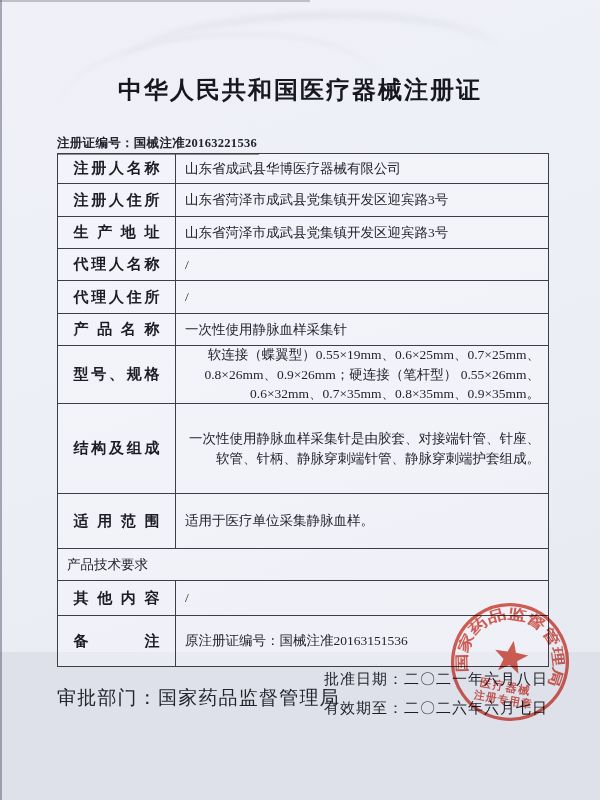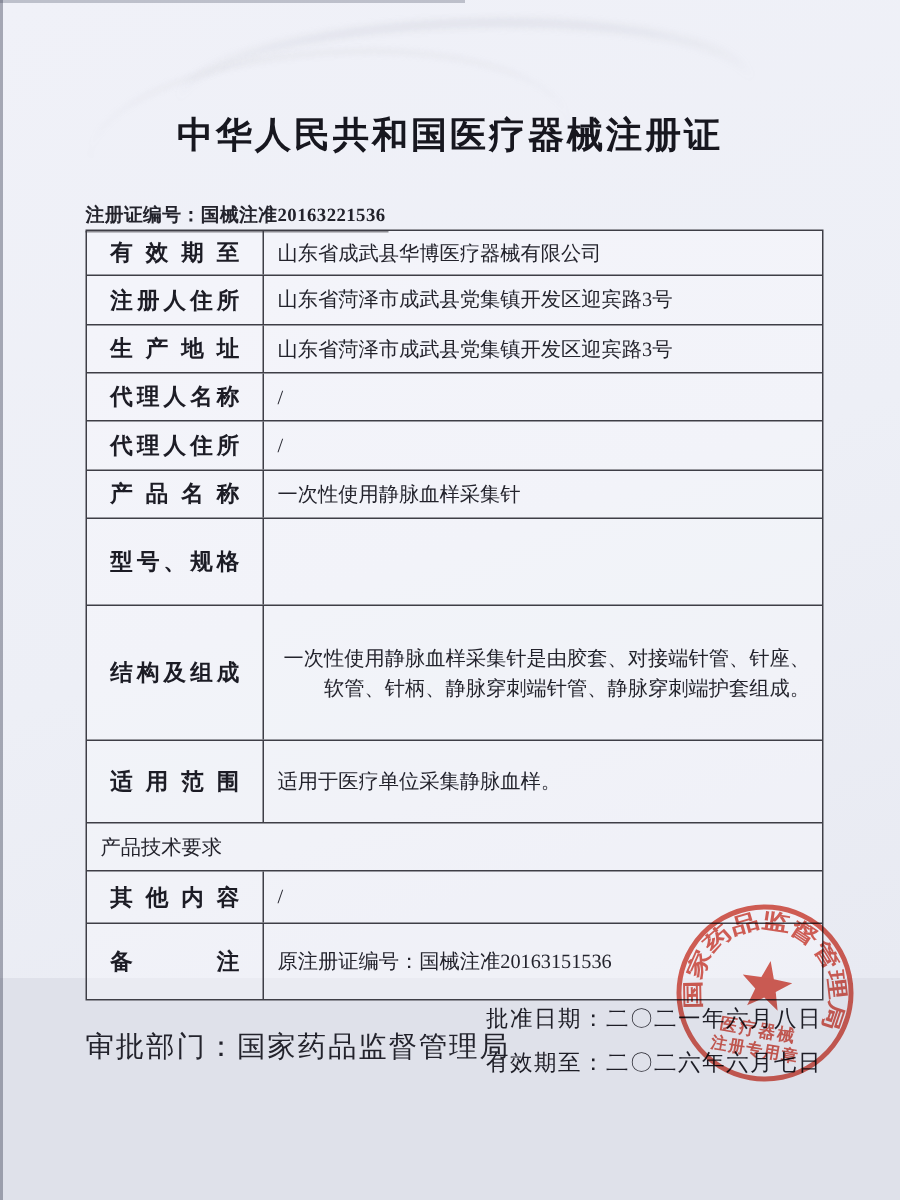--- a/index.html
+++ b/index.html
@@ -80,21 +80,21 @@
   <div class="smudge"></div>
   <div class="smudge2"></div>
 
   <div class="title">中华人民共和国医疗器械注册证</div>
 
   <div class="cert-line"><span>注册证编号：</span><span>国械注准20163221536</span></div>
 
   <div class="cert-table">
     <div class="row r1">
       <div class="label-cell">
-          <span>有效期至</span>
+          <span>注册人名称</span>
         </div>
       <div class="value-cell">山东省成武县华博医疗器械有限公司</div>
     </div>
     <div class="row r2">
       <div class="label-cell">
           <span>注册人住所</span>
         </div>
       <div class="value-cell">山东省菏泽市成武县党集镇开发区迎宾路3号</div>
     </div>
     <div class="row r3">
@@ -118,20 +118,21 @@
     <div class="row r6">
       <div class="label-cell">
           <span>产品名称</span>
         </div>
       <div class="value-cell">一次性使用静脉血样采集针</div>
     </div>
     <div class="row r7">
       <div class="label-cell">
           <span>型号、规格</span>
         </div>
+      <div class="value-cell">软连接（蝶翼型）0.55×19mm、0.6×25mm、0.7×25mm、0.8×26mm、0.9×26mm；硬连接（笔杆型） 0.55×26mm、0.6×32mm、0.7×35mm、0.8×35mm、0.9×35mm。</div>
     </div>
     <div class="row r8">
       <div class="label-cell">
           <span>结构及组成</span>
         </div>
       <div class="value-cell">一次性使用静脉血样采集针是由胶套、对接端针管、针座、软管、针柄、静脉穿刺端针管、静脉穿刺端护套组成。</div>
     </div>
     <div class="row r9">
       <div class="label-cell">
           <span>适用范围</span>

